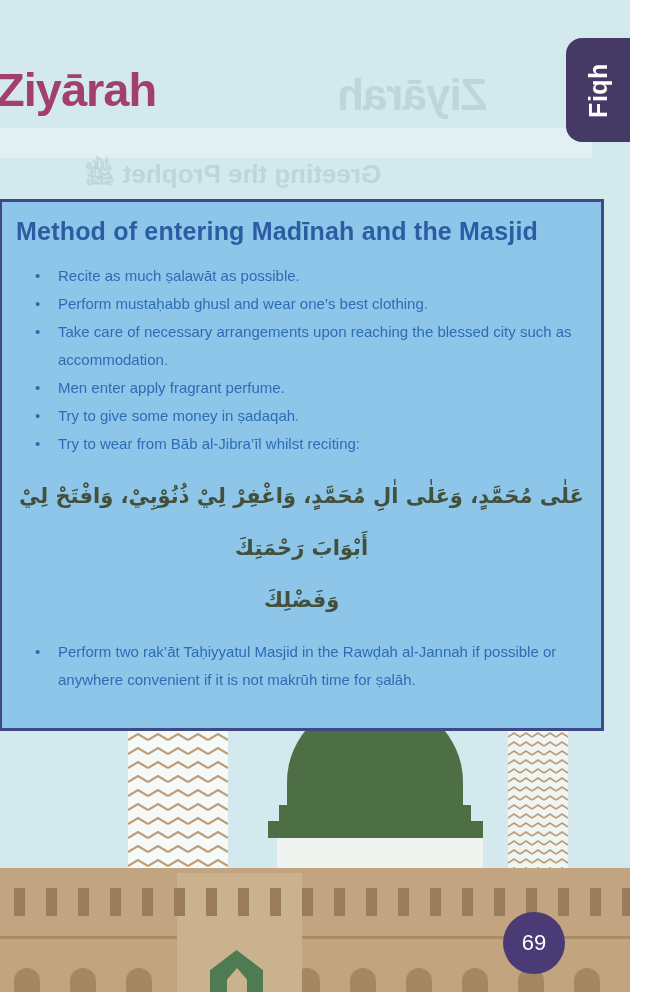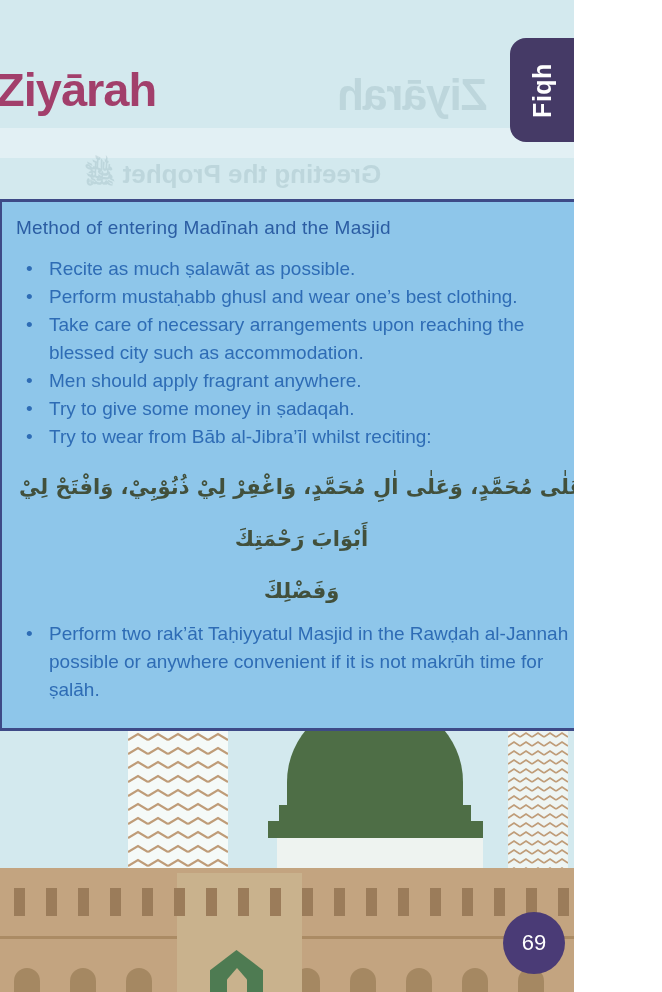--- a/index.html
+++ b/index.html
@@ -1,37 +1,37 @@
 <!DOCTYPE html>
 <html style="--page-bg: #d3e9ee; --title: #a23f6b; --tab-bg: #453a66; --box-bg: #8ec6ea; --box-border: #3e4a87; --heading-text: #2b5da3; --bullet-text: #2e6cb5; --arabic-text: #42503c; --dome-green: #4e6e46; --wall-tan: #c3a480; --wall-dark: #9b7c5a; --gate-tan: #c9b28d; --door-green: #4e7b52; --zigzag: #bf9c78; --badge-purple: #4a3b76;"><head>
 <meta charset="utf-8">
 <style>
   html,body{margin:0;padding:0;}
   body{font-family:"Liberation Sans","DejaVu Sans",sans-serif;}
-  .page{position:relative;width:574px;height:992px;background:var(--page-bg);overflow:hidden;}
+  .page{position:relative;width:630px;height:992px;background:var(--page-bg);overflow:hidden;}
 
   
   .ghost-band{position:absolute;left:0;top:128px;width:592px;height:30px;background:rgba(255,255,255,0.35);}
   .ghost{position:absolute;transform:scaleX(-1);color:rgba(140,172,180,0.30);font-weight:bold;white-space:nowrap;}
   .ghost-title{left:338px;top:70px;font-size:44px;letter-spacing:-1px;}
   .ghost-sub{left:84px;top:158px;font-size:26px;}
 
   
   .title{position:absolute;left:-4px;top:62px;font-size:47px;font-weight:bold;letter-spacing:-1px;color:var(--title);}
 
   
   .tab{position:absolute;right:0;top:38px;width:64px;height:104px;background:var(--tab-bg);
        border-radius:16px 0 0 16px;display:flex;align-items:center;justify-content:center;}
   .tab span{transform:rotate(-90deg);color:#ffffff;font-size:25px;font-weight:bold;letter-spacing:0.5px;}
 
   
   .box{position:absolute;left:-1px;top:199px;width:605px;height:532px;box-sizing:border-box;
        background:var(--box-bg);border:3px solid var(--box-border);padding:10px 14px 0 14px;z-index:5;}
-  .box h2{margin:5px 0 16px 0;font-size:19px;font-weight:normal;color:var(--heading-text);letter-spacing:0.2px;}
-  .box ul{list-style:none;margin:3px;padding:0;font-size:19px;line-height:28px;color:var(--bullet-text);}
+  .box h2{margin:5px 0 16px 0;font-size:25px;font-weight:bold;color:var(--heading-text);letter-spacing:0.2px;}
+  .box ul{list-style:none;margin:12px;padding:0;font-size:15px;line-height:28px;color:var(--bullet-text);}
   .box li{position:relative;padding-left:30px;}
   .box li::before{content:"\2022";position:absolute;left:7px;}
   .dua{margin-top:10px;direction:rtl;text-align:center;font-family:"DejaVu Sans",sans-serif;
        font-size:21px;font-weight:bold;line-height:52px;color:var(--arabic-text);}
   .after{margin-top:12px;}
 
   
   .minaret{position:absolute;top:731px;z-index:1;}
   .minaret.left{left:128px;}
   .minaret.right{left:508px;}
@@ -70,21 +70,21 @@
   <div class="tab">
     <span>Fiqh</span>
   </div>
 
   <div class="box">
     <h2>Method of entering Madīnah and the Masjid</h2>
     <ul>
       <li>Recite as much ṣalawāt as possible.</li>
       <li>Perform mustaḥabb ghusl and wear one’s best clothing.</li>
       <li>Take care of necessary arrangements upon reaching the blessed city such as accommodation.</li>
-      <li>Men should apply fragrant anywhere.</li>
+      <li>Men enter apply fragrant perfume.</li>
       <li>Try to give some money in ṣadaqah.</li>
       <li>Try to wear from Bāb al-Jibra’īl whilst reciting:</li>
     </ul>
     <div class="dua">
       <div>عَلٰى مُحَمَّدٍ، وَعَلٰى اٰلِ مُحَمَّدٍ، وَاغْفِرْ لِيْ ذُنُوْبِيْ، وَافْتَحْ لِيْ أَبْوَابَ رَحْمَتِكَ</div>
       <div>وَفَضْلِكَ</div>
     </div>
     <ul class="after">
       <li>Perform two rak’āt Taḥiyyatul Masjid in the Rawḍah al-Jannah if possible or anywhere convenient if it is not makrūh time for ṣalāh.</li>
     </ul>

